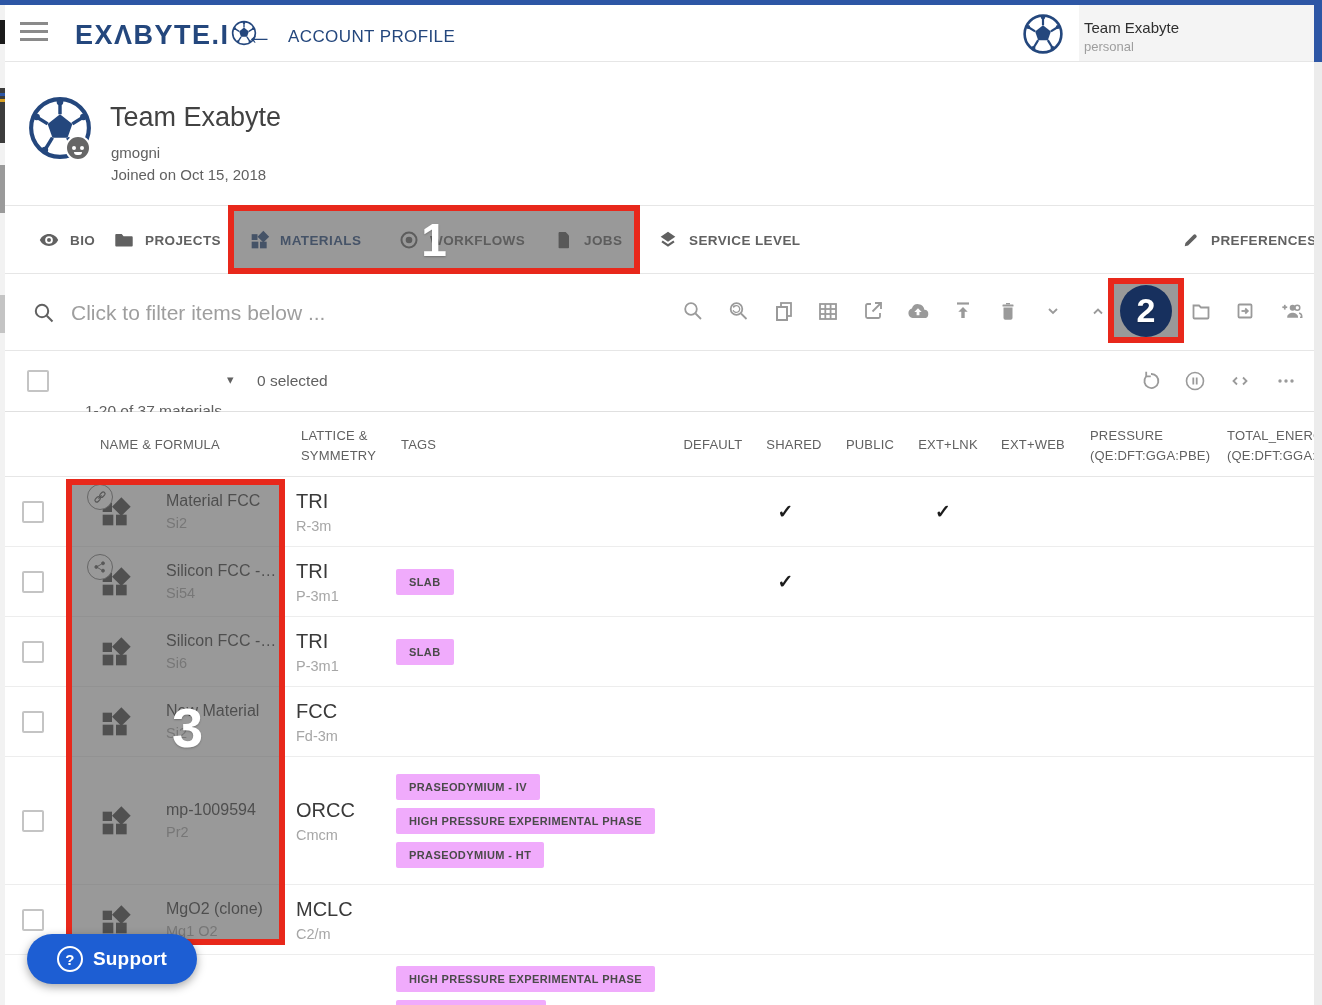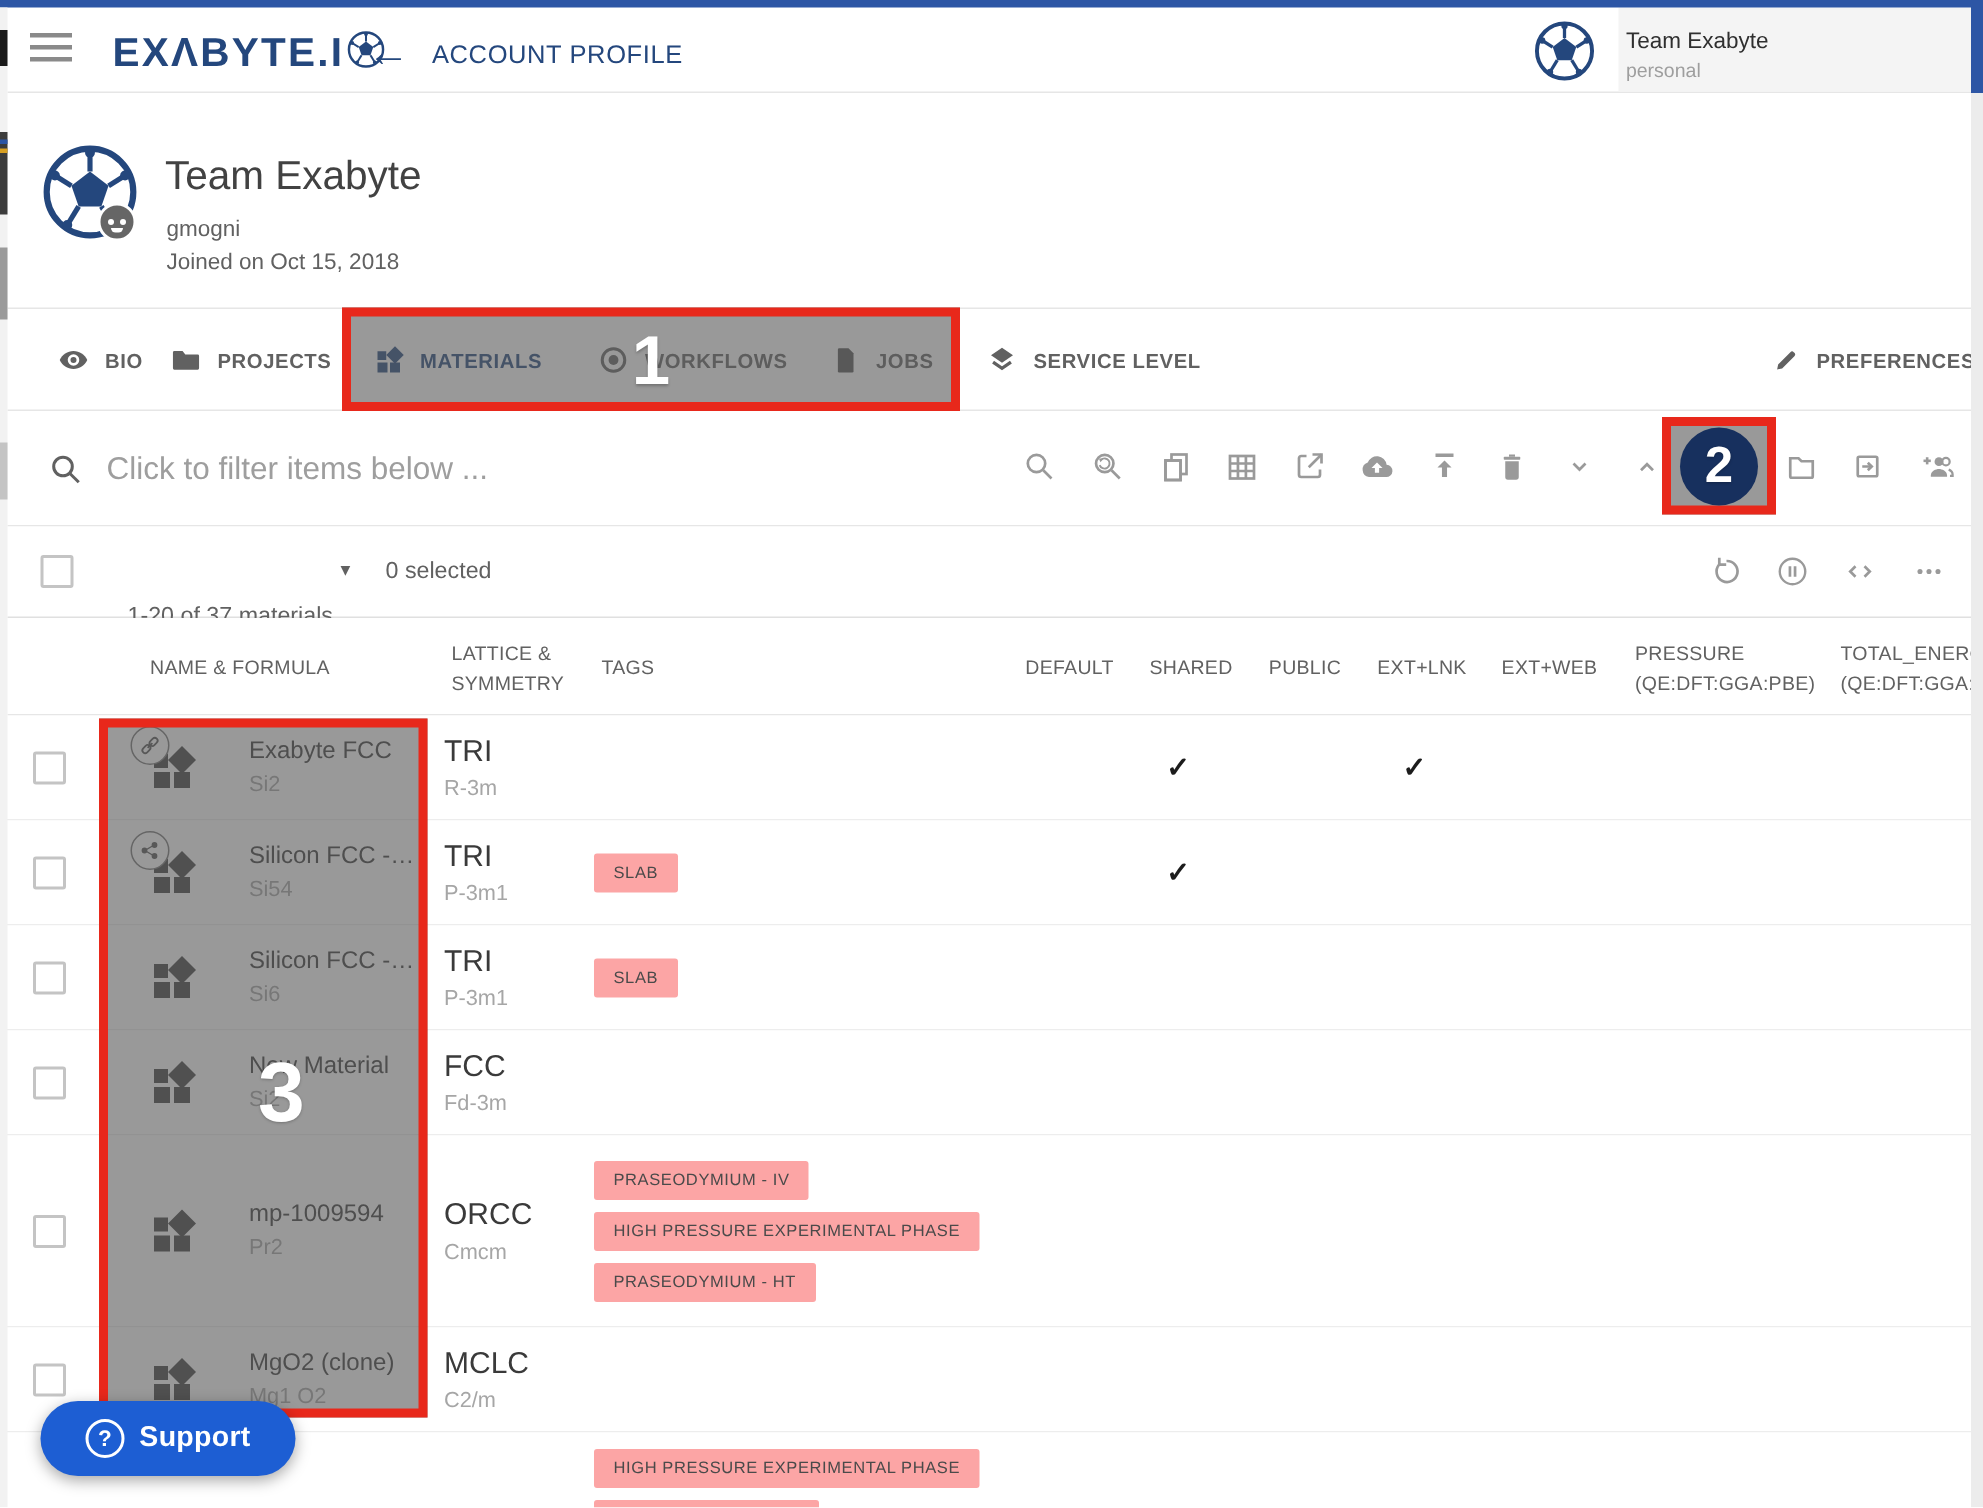--- a/index.html
+++ b/index.html
@@ -87,22 +87,22 @@
   .mat-icon-wrap { position:relative; margin-left:34px; width:32px; height:32px; flex:0 0 32px; }
   .badge { position:absolute; left:-13px; top:-12px; width:26px; height:26px; border-radius:50%;
            background:#fff; border:1.5px solid #777; display:flex; align-items:center; justify-content:center; }
   .name-txt { margin-left:34px; }
   .mat-name { font-size:16px; color:#3a3a3a; white-space:nowrap; }
   .mat-formula { font-size:14.5px; color:#a6a6a6; margin-top:5px; }
   .c-lattice { width:100px; display:block; padding-top:0; }
   .c-lattice .inner { display:flex; flex-direction:column; justify-content:center; height:100%; }
   .lat { font-size:20px; color:#3a3a3a; } .sym { font-size:14.5px; color:#a6a6a6; margin-top:5px; }
   .c-tags { width:277px; flex-direction:column; align-items:flex-start; justify-content:center; gap:8px; }
-  .chip { background:#fca5a5; border-radius:2px; height:26px; line-height:26px; padding:0 13px;
-          font-size:11px; font-weight:400; color:#4a4a4a; letter-spacing:0.4px; white-space:nowrap; }
+  .chip { background:#f0abfc; border-radius:2px; height:26px; line-height:26px; padding:0 13px;
+          font-size:11px; font-weight:700; color:#4a4a4a; letter-spacing:0.4px; white-space:nowrap; }
   .c-flag { justify-content:center; }
   .f-default { width:75px; } .f-shared { width:75px; } .f-public { width:80px; }
   .f-extlnk { width:80px; } .f-extweb { width:85px; }
   .c-pressure { width:137px; } .c-total { flex:1; }
   .check { font-size:19px; color:#1c1c1c; font-weight:700; }
   .trow.partial .c-cb .checkbox, .trow.partial .mat-icon-wrap { visibility:hidden; }
   .trow.partial .c-tags { justify-content:flex-start; padding-top:11px; }
   .trow.partial { border-bottom:none; }
 
   
@@ -432,21 +432,21 @@
               <g transform="rotate(-45 12 12)">
                   <rect x="3.5" y="9.5" width="8" height="5" rx="2.5"></rect>
               <rect x="12.5" y="9.5" width="8" height="5" rx="2.5"></rect>
                   <line x1="9" y1="12" x2="15" y2="12"></line>
                 </g>
               </svg>
             </span>
           
         </span>
         <span class="name-txt">
-          <div class="mat-name">Exabyte FCC</div>
+          <div class="mat-name">Material FCC</div>
           <div class="mat-formula">Si2</div>
         </span>
       </div>
       <div class="cell c-lattice">
         <div class="inner">
           <div class="lat">TRI</div>
           <div class="sym">R-3m</div>
         </div>
       </div>
       <div class="cell c-tags"></div>

